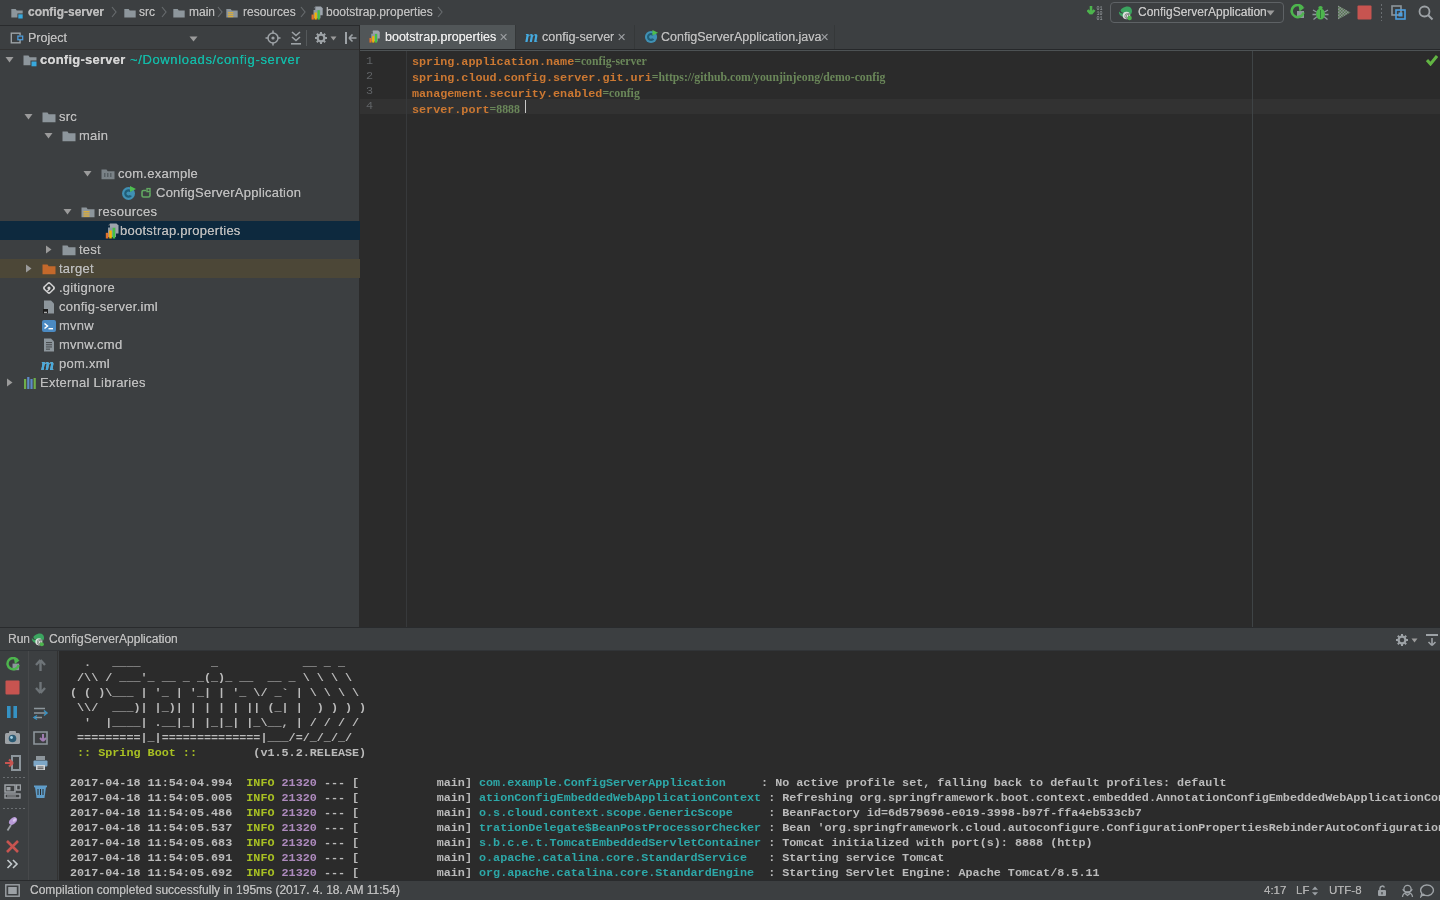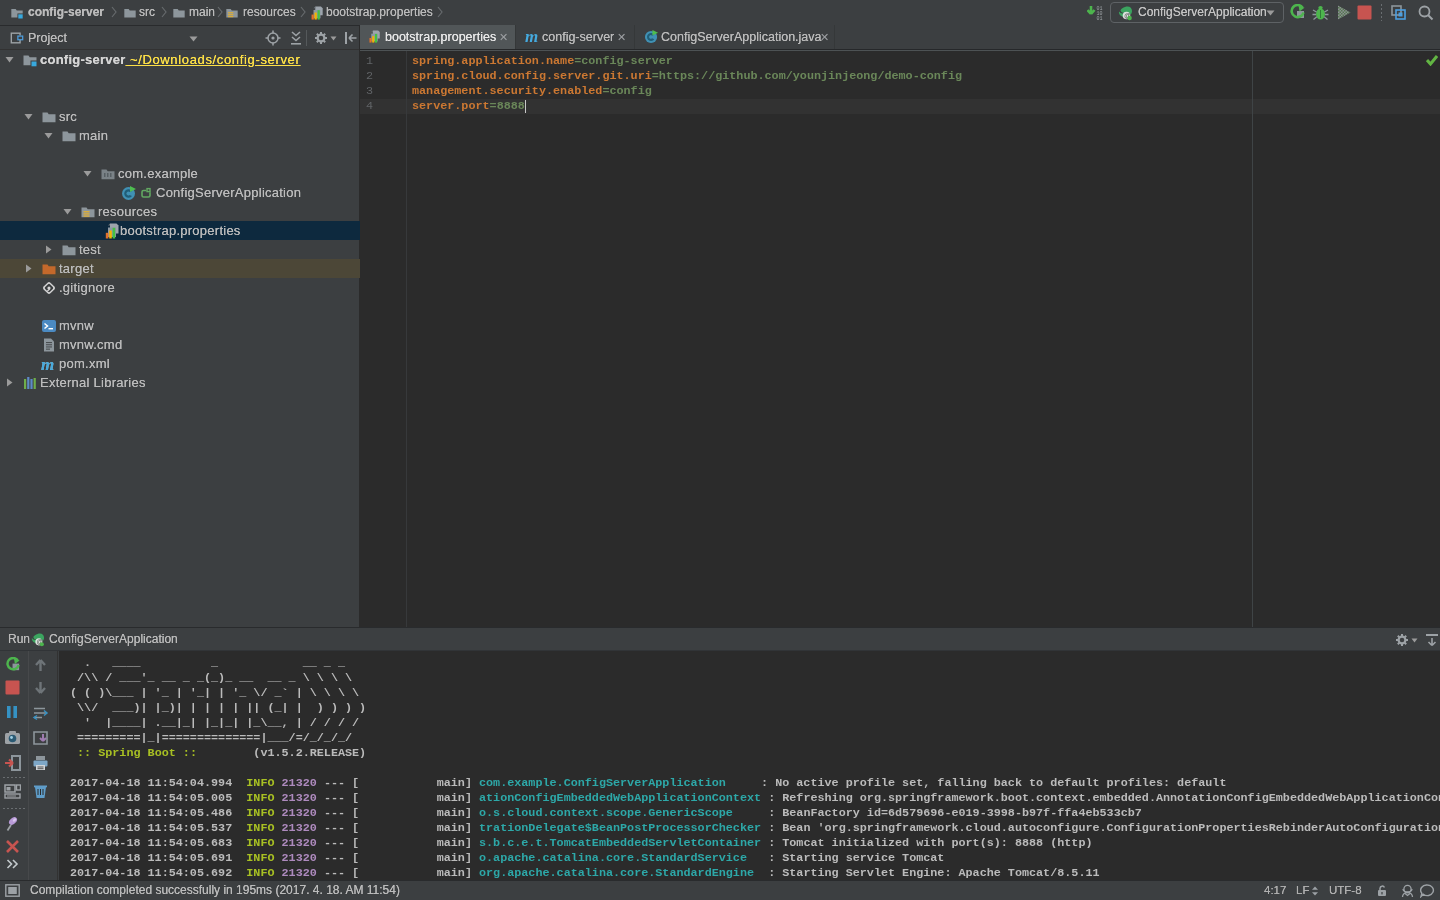--- a/index.html
+++ b/index.html
@@ -33,21 +33,21 @@
 .tab.active { background:#515658; color:#e8e8e8; }
 .tab .ti { position:absolute; left:8px; top:5px; width:13px; height:13px; }
 .tab .tx { position:absolute; left:25px; top:0; line-height:24px; white-space:nowrap; }
 .tab .cl { position:absolute; top:0; line-height:24px; color:#9da0a3; font-size:11px; }
 #edbody { position:absolute; left:0; top:26px; width:1080px; height:576px; background:#2b2b2b; }
 #caretline { position:absolute; left:0; top:47.5px; width:1080px; height:15px; background:#323232; }
 #marginline { position:absolute; left:892px; top:0; width:1px; height:576px; background:#3f4446; }
 #gutterline { position:absolute; left:46px; top:0; width:1px; height:576px; background:#37393b; }
 .lnum { position:absolute; width:13px; text-align:right; color:#606366; font-size:11.75px; font-family:"Liberation Mono", monospace; line-height:15px; }
 #code { position:absolute; left:52px; top:2.5px; font-size:11.75px; line-height:15px; font-family:"Liberation Mono", monospace; font-weight:bold; white-space:pre; color:#a9b7c6; }
-.k { color:#cc7832; } .v { color:#6a8759; }
+.k { color:#cc7832; } .v { color:#6a8759;font-family:Liberation Serif, serif; }
 #caret { position:absolute; left:164.5px; top:48.5px; width:1.5px; height:13px; background:#c8c8c8; }
 #edcheck { position:absolute; left:1066px; top:4px; width:12px; height:11px; }
 
 
 #run { position:absolute; left:0; top:627px; width:1440px; height:253px; background:#3c3f41; border-top:1px solid #292b2d; }
 #run-header { position:absolute; left:0; top:0; width:1440px; height:23px; border-bottom:1px solid #313437; }
 #run-header .t { position:absolute; top:0; line-height:23px; font-size:12px; color:#bbbbbb; }
 #run-body { position:absolute; left:0; top:23px; width:1440px; height:230px; }
 #rtb { position:absolute; left:0; top:0; width:58px; height:230px; background:#3c3f41; border-right:1px solid #323232; }
 #rtbsep { position:absolute; left:28px; top:0; width:1px; height:230px; background:#47494b; }
@@ -255,21 +255,21 @@
           <svg class="arr" style="left:5px" viewBox="0 0 9 9">
             <path d="M0.5 2 L8.5 2 L4.5 7.5 Z" fill="#9b9b9b"></path>
           </svg>
           <span class="ticon" style="left:22px">
             <svg width="16" height="16" viewBox="0 0 16 16">
               <path d="M1.5 3.5 h5 l1.2 1.7 h6.8 v8 h-13 z" fill="#8d969c"></path>
               <rect x="8.5" y="8.5" width="6.5" height="6" fill="#3c3f41"></rect>
               <rect x="9.5" y="9.5" width="5" height="4.8" fill="#38a8dc"></rect>
             </svg>
           </span>
-          <span class="lbl" style="left:40px"><b style="color:#d4d4d4">config-server</b><span style="color:#fde047;letter-spacing:0.65px;text-decoration:underline;"> ~/Downloads/config-server</span></span>
+          <span class="lbl" style="left:40px"><b style="color:#d4d4d4">config-server</b><span style="color:#14b8a6;letter-spacing:0.65px;"> ~/Downloads/config-server</span></span>
         </div>
     <div class="trow" style="top:57px">
           <svg class="arr" style="left:24px" viewBox="0 0 9 9">
             <path d="M0.5 2 L8.5 2 L4.5 7.5 Z" fill="#9b9b9b"></path>
           </svg>
           <span class="ticon" style="left:41px">
             <svg width="16" height="16" viewBox="0 0 16 16">
               <path d="M1.5 3.5 h5 l1.2 1.7 h6.8 v8 h-13 z" fill="#8d969c"></path>
             </svg>
           </span>
@@ -369,20 +369,30 @@
     <div class="trow" style="top:209px;background:#4c4737">
           <svg class="arr" style="left:24px" viewBox="0 0 9 9">
             <path d="M2 0.5 L7.5 4.5 L2 8.5 Z" fill="#9b9b9b"></path>
           </svg>
           <span class="ticon" style="left:41px">
             <svg width="16" height="16" viewBox="0 0 16 16">
               <path d="M1.5 3.5 h5 l1.2 1.7 h6.8 v8 h-13 z" fill="#c4692b"></path>
             </svg>
           </span>
           <span class="lbl" style="left:59px">target</span>
+        </div>
+    <div class="trow" style="top:247px">
+          <span class="ticon" style="left:41px">
+            <svg width="16" height="16" viewBox="0 0 16 16">
+              <path d="M3 1.5 h7 l3 3 v10 h-10 z" fill="#8d969c"></path>
+              <rect x="2" y="10" width="5" height="4.5" fill="#1e1e1e"></rect>
+              <rect x="3" y="12.8" width="3" height="1" fill="#d0d0d0"></rect>
+            </svg>
+          </span>
+          <span class="lbl" style="left:59px">config-server.iml</span>
         </div>
     <div class="trow" style="top:266px">
           <span class="ticon" style="left:41px">
             <svg width="16" height="16" viewBox="0 0 16 16">
               <rect x="1" y="2" width="14" height="12" rx="2" fill="#4b8ac2"></rect>
               <path d="M3.5 5.5 L6.5 8 L3.5 10.5" stroke="#fff" stroke-width="1.5" fill="none"></path>
               <rect x="7.5" y="10" width="4.5" height="1.4" fill="#fff"></rect>
             </svg>
           </span>
           <span class="lbl" style="left:59px">mvnw</span>

